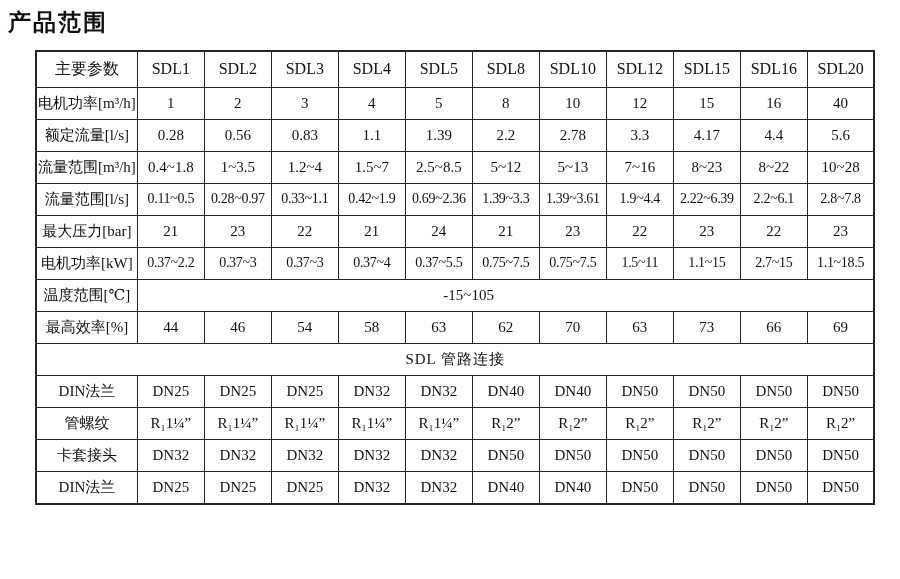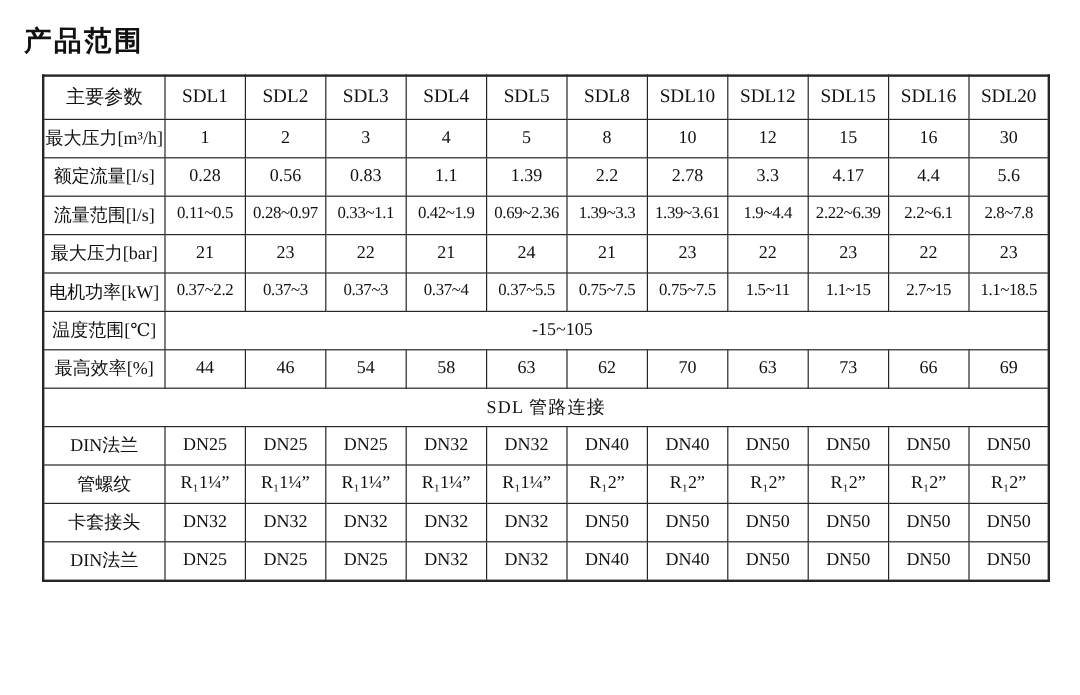--- a/index.html
+++ b/index.html
@@ -14,21 +14,21 @@
     padding: 8px;
     color: #111111;
     font-family: "Liberation Serif", "DejaVu Serif", serif;
     overflow: hidden;
   }
   .page-title {
     font-family: "Liberation Sans", "DejaVu Sans", sans-serif;
     font-size: 23px;
     font-weight: bold;
     letter-spacing: 2px;
-    margin: 12px;
+    margin: 0;
     line-height: 1.3;
   }
   table.spec {
     border-collapse: collapse;
     table-layout: fixed;
     margin: 12px 0 0 27px;
     border: 2px solid #262626;
   }
   table.spec col.c-label { width: 93px; }
   table.spec col.c-val   { width: 67px; }
@@ -78,48 +78,62 @@
         <th>SDL4</th>
         <th>SDL5</th>
         <th>SDL8</th>
         <th>SDL10</th>
         <th>SDL12</th>
         <th>SDL15</th>
         <th>SDL16</th>
         <th>SDL20</th>
       </tr>
       <tr>
-        <td class="label-cell">最大压力[m³/h]</td>
+        <td class="label-cell">电机功率[m³/h]</td>
         <td>1</td>
         <td>2</td>
         <td>3</td>
         <td>4</td>
         <td>5</td>
         <td>8</td>
         <td>10</td>
         <td>12</td>
         <td>15</td>
         <td>16</td>
-        <td>30</td>
+        <td>40</td>
       </tr>
       <tr>
         <td class="label-cell">额定流量[l/s]</td>
         <td>0.28</td>
         <td>0.56</td>
         <td>0.83</td>
         <td>1.1</td>
         <td>1.39</td>
         <td>2.2</td>
         <td>2.78</td>
         <td>3.3</td>
         <td>4.17</td>
         <td>4.4</td>
         <td>5.6</td>
       </tr>
       <tr>
+        <td class="label-cell">流量范围[m³/h]</td>
+        <td>0.4~1.8</td>
+        <td>1~3.5</td>
+        <td>1.2~4</td>
+        <td>1.5~7</td>
+        <td>2.5~8.5</td>
+        <td>5~12</td>
+        <td>5~13</td>
+        <td>7~16</td>
+        <td>8~23</td>
+        <td>8~22</td>
+        <td>10~28</td>
+      </tr>
+      <tr>
         <td class="label-cell">流量范围[l/s]</td>
         <td class="dense">0.11~0.5</td>
         <td class="dense">0.28~0.97</td>
         <td class="dense">0.33~1.1</td>
         <td class="dense">0.42~1.9</td>
         <td class="dense">0.69~2.36</td>
         <td class="dense">1.39~3.3</td>
         <td class="dense">1.39~3.61</td>
         <td class="dense">1.9~4.4</td>
         <td class="dense">2.22~6.39</td>

